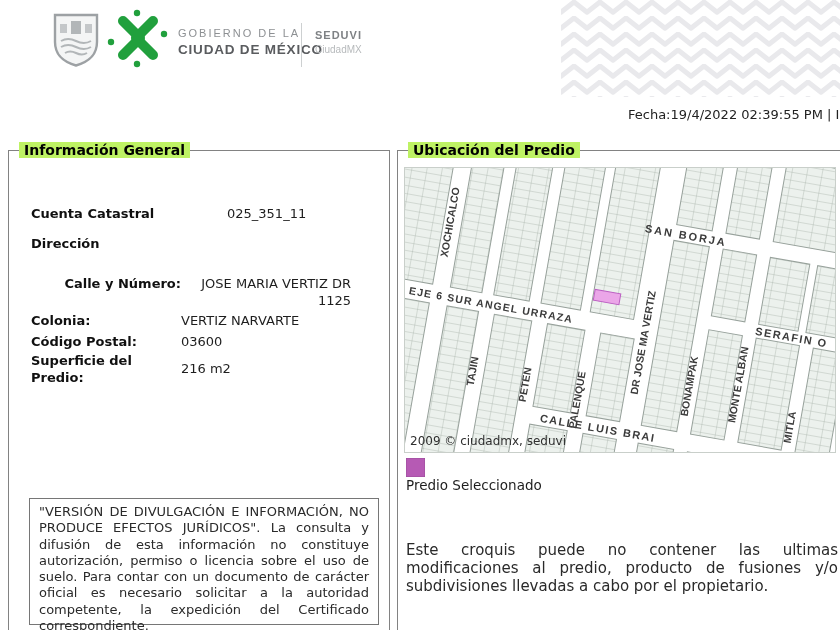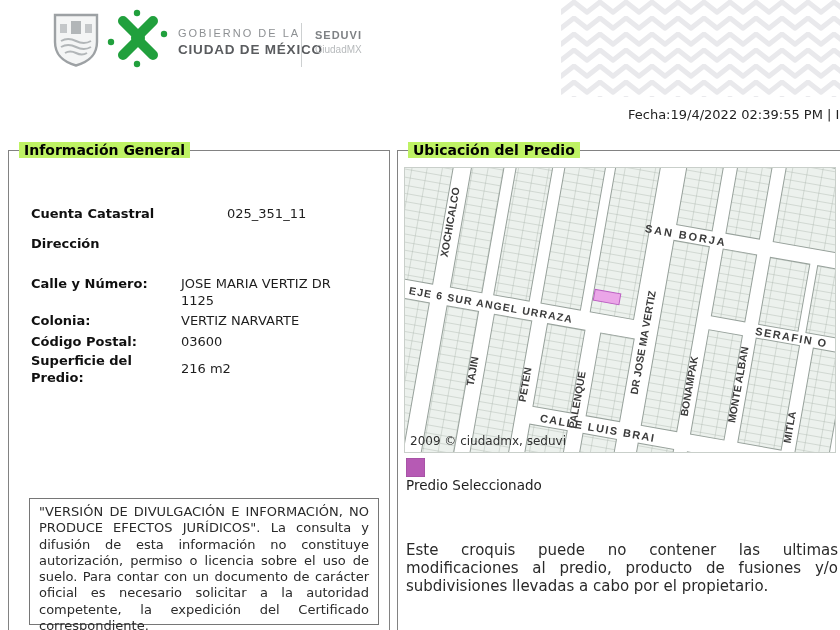--- a/index.html
+++ b/index.html
@@ -26,21 +26,21 @@
     position:absolute;top:-9px;left:10px;background:#bef264;padding:0 5px;
     font-weight:bold;font-size:14px;color:#000;white-space:nowrap;
   }
   .info{left:8px;top:150px;width:380px;height:496px;}
   .loc{left:397px;top:150px;width:468px;height:496px;}
   
   .fields{margin:54px 10px 0 22px;font-size:13px;}
   .frow{display:flex;align-items:flex-start;margin-bottom:2px;}
   .gap21{margin-bottom:13px;}
   .gap23{margin-bottom:23px;}
-  .gap3{margin-bottom:3px;}
+  .gap3{margin-bottom:3px;text-align:right;}
   .gap4{margin-bottom:4px;}
   .flabel{width:150px;flex:none;font-weight:bold;color:#101010;line-height:17px;}
   .fvalue{width:178px;line-height:17px;color:#1e1e1e;}
   .v-cuenta{margin-left:46px;}
   .v-center{margin-top:8px;}
   .disclaimer{
     position:absolute;left:20px;top:347px;width:330px;height:115px;
     border:1px solid #767676;padding:5px 9px;
     font-size:13px;line-height:16.3px;text-align:justify;color:#2a2a2a;
   }

